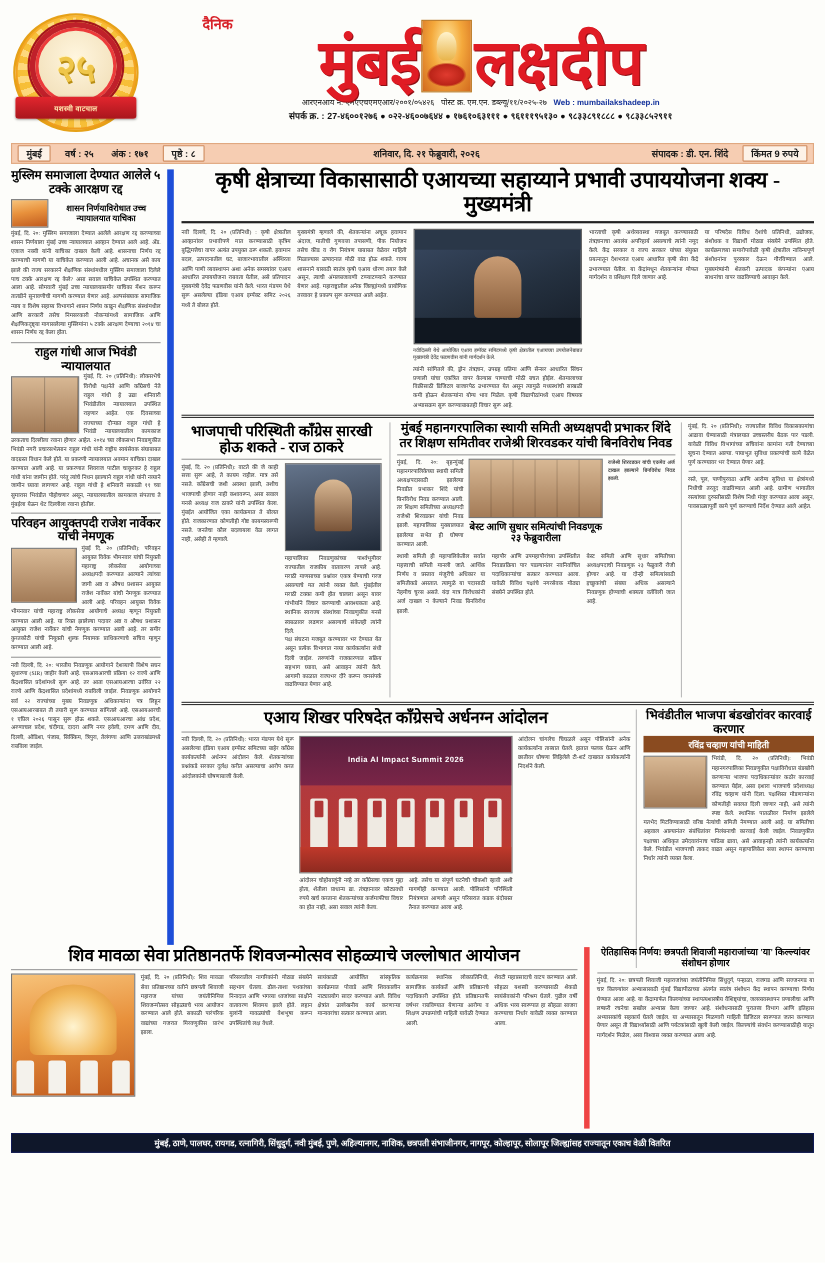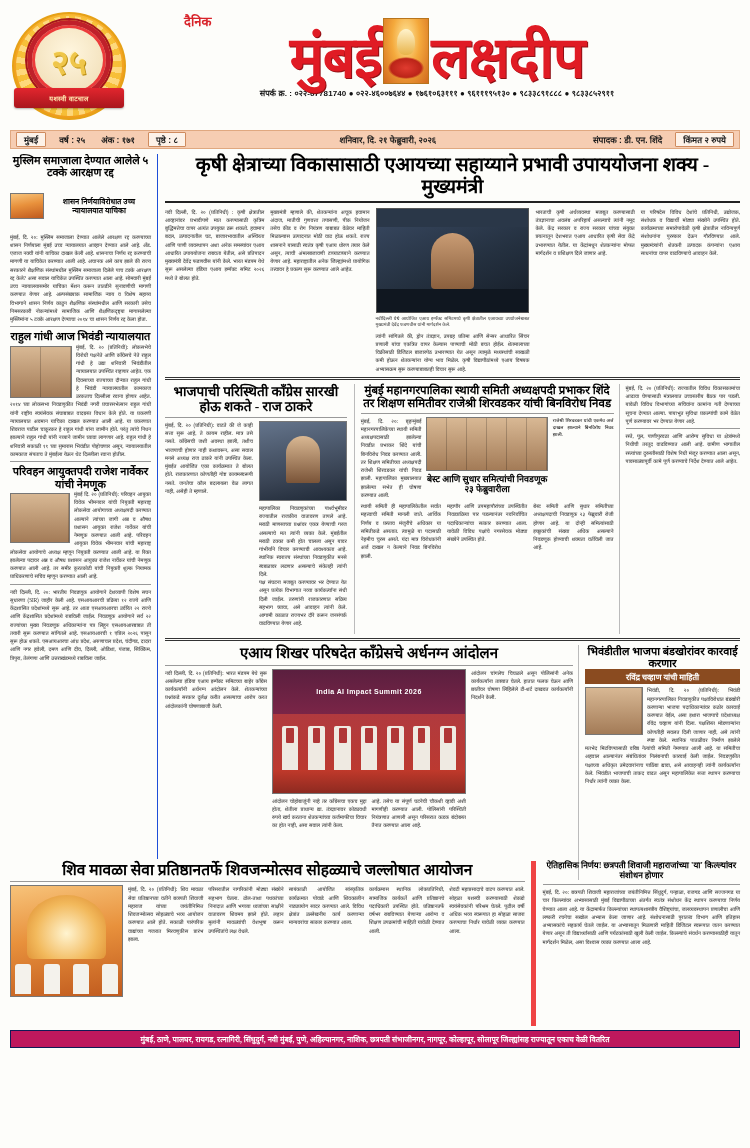--- a/index.html
+++ b/index.html
@@ -134,21 +134,21 @@
   }
   .rule { border-top: 1px solid #999; margin: 3px 0; }
   .rule-thick { border-top: 2px solid #222; margin: 3px 0; }
   .rule-dbl { border-top: 3px double #333; margin: 4px 0; }
 
   
   .grid {
     display: flex; gap: 7px; margin-top: 5px;
     height: 705px;
   }
-  .col-left { width: 148px; flex: 0 0 148px; border-right: 1px solid #1d4ed8; padding-right: 6px; }
+  .col-left { width: 148px; flex: 0 0 148px; border-right: 6px solid #1d4ed8; padding-right: 6px; }
   .col-mid  { flex: 1; }
 
   .lead-hl { font-size: 19.5px; padding: 0 4px; }
   .lead-body { display: flex; gap: 6px; margin-top: 5px; }
   .lead-col { flex: 1; }
   .lead-photo {
     width: 100%; height: 105px; margin-bottom: 3px;
     background: linear-gradient(160deg, #3a4a63 0%, #24303f 55%, #151c26 100%);
     position: relative; overflow: hidden; border: 1px solid #555;
   }
@@ -218,21 +218,21 @@
     display: flex; align-items: flex-end; justify-content: space-between;
   }
   .stage-figs span { width: 15%; height: 86%; background: #f4f2ec; border-radius: 3px 3px 0 0; }
 
   .faces { position: absolute; inset: 0; display: flex; }
   .faces span { flex: 1; background: linear-gradient(#d8b894,#a37b57); border-right: 1px solid rgba(0,0,0,.2); }
 
   
   .bottom-band {
     margin-top: 4px;
-    background: #be185d; color: #fff;
+    background: #0f172a; color: #fff;
     font-size: 7.6px; font-weight: bold; text-align: center;
     padding: 3px 0; border: 1px solid #101a55;
     font-family: "Liberation Serif", serif;
   }
   .tiny { font-size: 4.6px; line-height: 1.55; }
 </style>
 </head>
 <body>
 
 <div class="page">
@@ -246,43 +246,49 @@
       <div class="badge-ribbon">यशस्वी वाटचाल</div>
     </div>
 
     <div class="mast-right">
       <div class="mast-title-row">
         <div class="dainik">दैनिक</div>
         <div class="mast-word">मुंबई</div>
         <div class="mast-deity"></div>
         <div class="mast-word">लक्षदीप</div>
       </div>
-      <div class="mast-contact">संपर्क क्र. : ०२२-67781740 ● ०२२-४६००७६४४ ● १७६१०६३१११ ● ९६१११९५१३० ● ९८३३८९१८८८ ● ९८३३८५२९११</div>
+      <div class="mast-meta">
+        <span>आरएनआय नं. एमएएचएमएआर/२००१/०५४२६</span>&nbsp;&nbsp;
+        <span>पोस्ट क्र. एम.एन. डब्ल्यू/११/२०२५-२७</span>&nbsp;&nbsp;
+        <span class="web">Web :</span>
+        <span class="web">mumbailakshadeep.in</span>
+      </div>
+      <div class="mast-contact">संपर्क क्र. : 27-४६००१२७६ ● ०२२-४६००७६४४ ● १७६१०६३१११ ● ९६१११९५१३० ● ९८३३८९१८८८ ● ९८३३८५२९११</div>
     </div>
   </div>
 
   <div class="infobar">
     <span class="boxed">मुंबई</span>
     <span class="cell">वर्ष : २५</span>
     <span class="cell">अंक : १७१</span>
     <span class="boxed">पृष्ठे : ८</span>
     <span class="spacer"></span>
     <span class="cell">शनिवार, दि. २१ फेब्रुवारी, २०२६</span>
     <span class="spacer"></span>
     <span class="cell">संपादक : डी. एन. शिंदे</span>
-    <span class="boxed">किंमत २ रुपये</span>
+    <span class="boxed">किंमत 9 रुपये</span>
   </div>
 
   <div class="grid">
 
     <div class="col-left">
 
       <div>
         <div class="hl sec-hl-1">मुस्लिम समाजाला देण्यात आलेले ५ टक्के आरक्षण रद्द</div>
-        <div style="display:flex;gap:3px;align-items:center;margin:14px 0;">
+        <div style="display:flex;gap:3px;align-items:center;margin:2px 0;">
           <div class="ph ph-stage" style="width:34px;height:26px;flex:0 0 34px;"></div>
           <div class="sub-hl" style="flex:1;font-size:7.6px;">शासन निर्णयाविरोधात उच्च न्यायालयात याचिका</div>
         </div>
         <div class="body-text">मुंबई, दि. २०: मुस्लिम समाजाला देण्यात आलेले आरक्षण रद्द करण्याच्या शासन निर्णयाला मुंबई उच्च न्यायालयात आव्हान देण्यात आले आहे. अँड. एजाज नक्वी यांनी याचिका दाखल केली आहे. शासनाचा निर्णय रद्द करण्याची मागणी या याचिकेत करण्यात आली आहे. अचानक असे काय झाले की राज्य सरकारने शैक्षणिक संस्थांमधील मुस्लिम समाजाला दिलेले पाच टक्के आरक्षण रद्द केले? असा सवाल याचिकेत उपस्थित करण्यात आला आहे. सोमवारी मुंबई उच्च न्यायालयासमोर याचिका मेंशन करून तातडीने सुनावणीची मागणी करण्यात येणार आहे. अल्पसंख्याक सामाजिक न्याय व विशेष सहाय्य विभागाने शासन निर्णय काढून शैक्षणिक संस्थांमधील आणि सरकारी तसेच निमसरकारी नोकऱ्यांमध्ये सामाजिक आणि शैक्षणिकदृष्ट्या मागासलेल्या मुस्लिमांना ५ टक्के आरक्षण देण्याचा २०१४ चा शासन निर्णय रद्द केला होता.</div>
       </div>
 
       <div class="rule"></div>
 
       <div>
         <div class="hl sec-hl-1">राहुल गांधी आज भिवंडी न्यायालयात</div>

